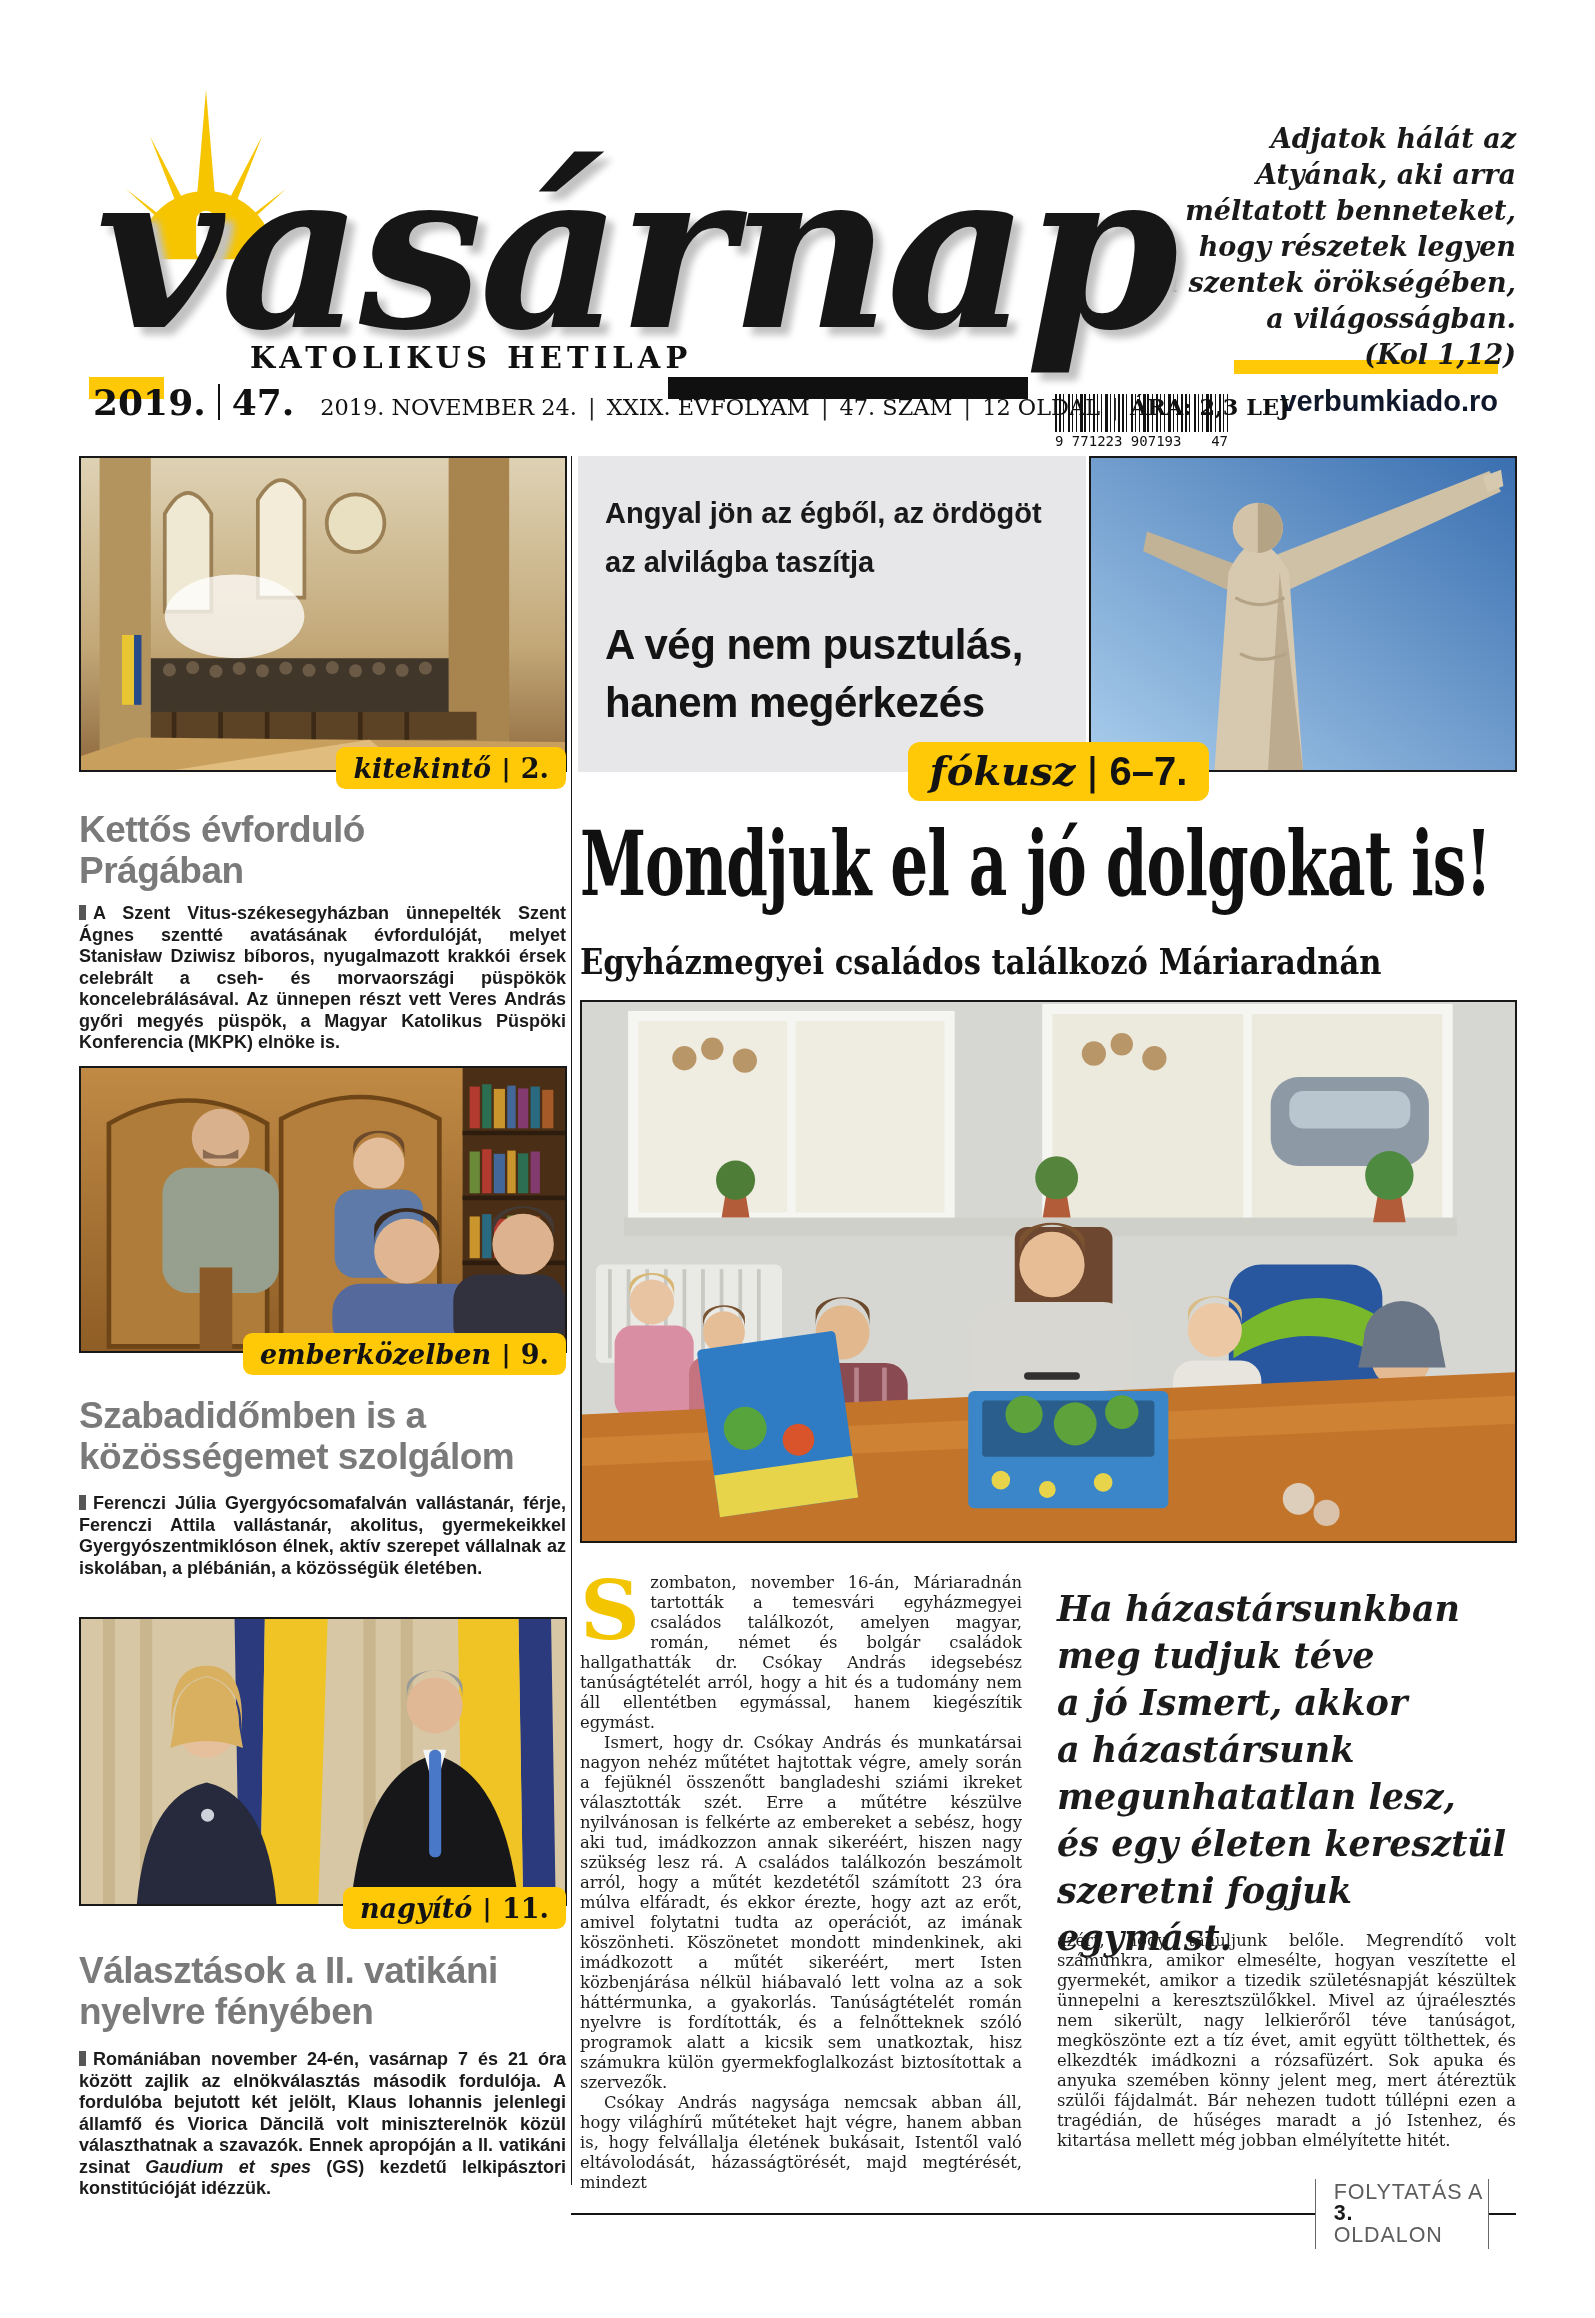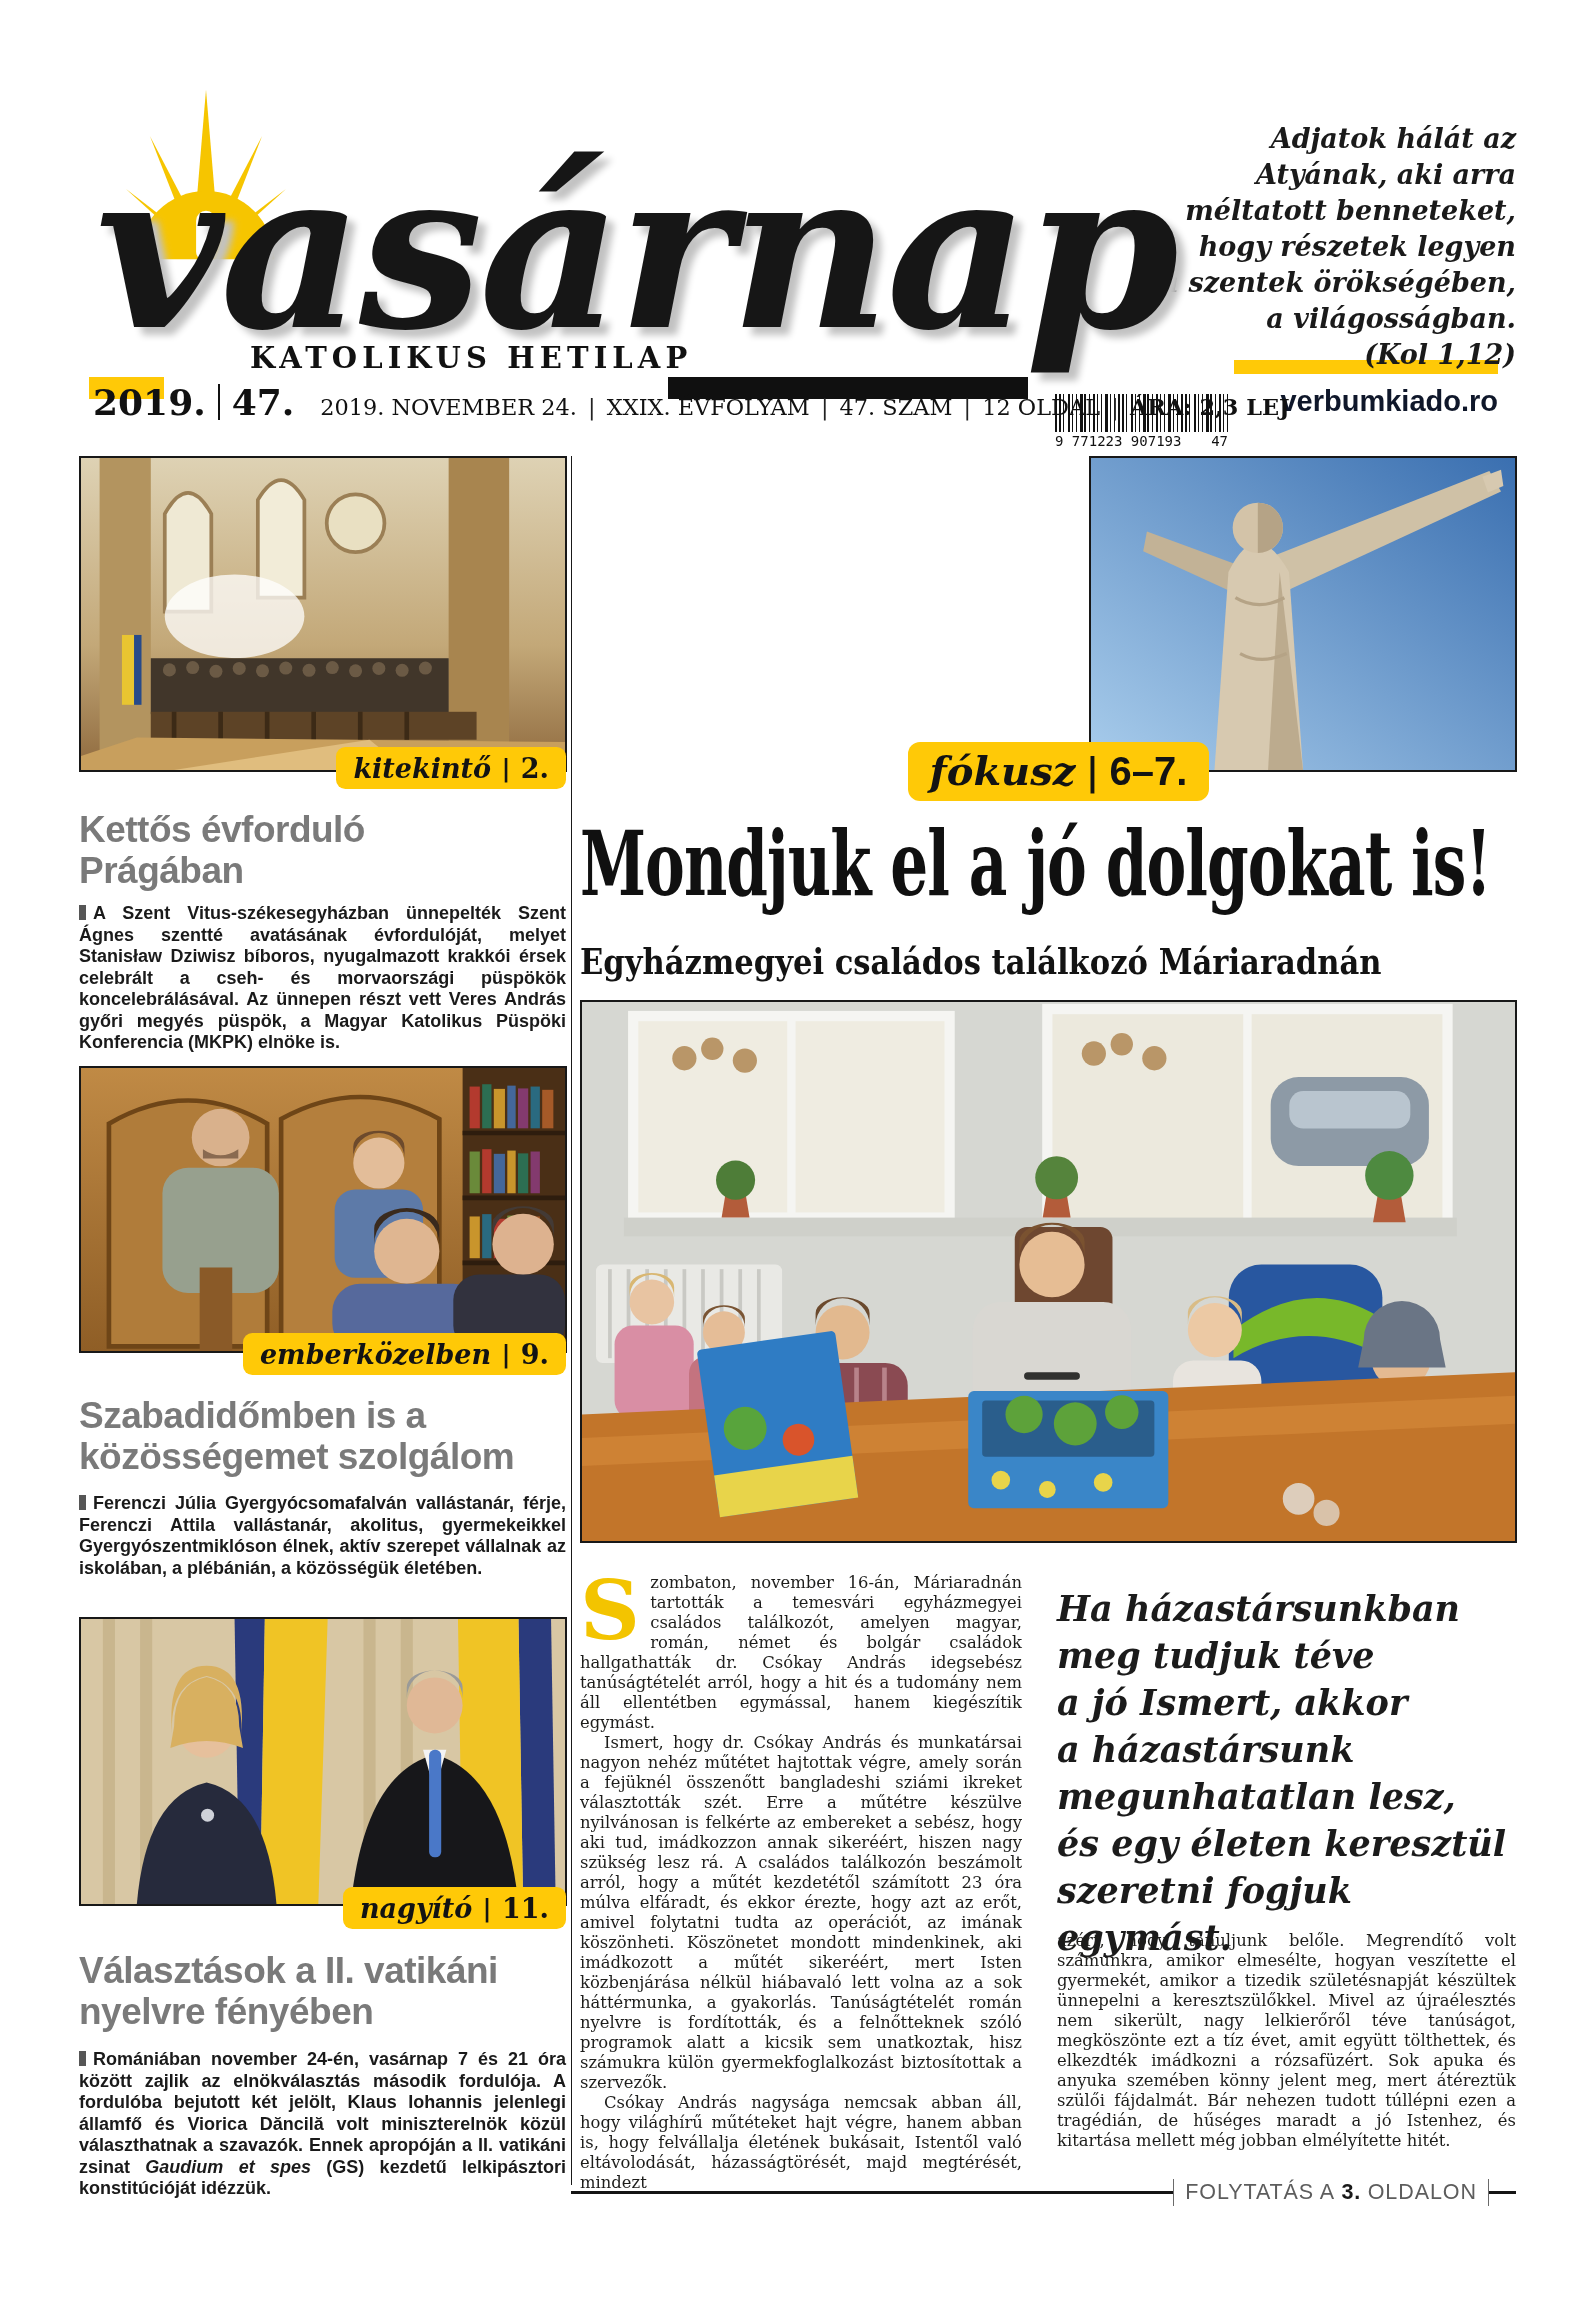--- a/index.html
+++ b/index.html
@@ -73,21 +73,21 @@
   .col-mid{left:580px;top:1573px;width:442px;}
   .col-right{left:1057px;top:1931px;width:459px;}
   .dropcap{float:left;font:bold 83px/68px "DejaVu Serif",serif;color:#f3c400;padding:2.8px 10.3px 0 0;}
 
   .pullquote{left:1057px;top:1585px;width:463px;font:bold italic 35px/47px "DejaVu Serif",serif;color:#1b1b1b;}
   .pullquote span{display:block;}
 
   .continuation{left:571px;top:2179px;width:945px;display:flex;align-items:center;}
   .cont-rule{flex:1;height:2.8px;background:#141414;}
   .cont-label{display:flex;align-items:baseline;border-left:1.9px solid #6a6a6a;border-right:1.9px solid #6a6a6a;
-              padding:2.8px 11.2px;margin:0 0 0 0;font:21.5px/1 "Liberation Sans",sans-serif;color:#5d5d5d;letter-spacing:0.9px;white-space:nowrap;}
+              padding:2.8px 11.2px;margin:0 0 0 0;font:21.5px/1 "Liberation Sans",sans-serif;color:#5d5d5d;letter-spacing:0.9px;white-space:nowrap;flex-direction:column;}
   .cont-label .pg{font-weight:bold;color:#191919;margin:0 6.5px;}
   .cont-rule-short{width:27px;height:2.8px;background:#141414;}
 
   
   .lh{font:bold 37px/41px "Liberation Sans",sans-serif;color:#7a7a7a;letter-spacing:-0.5px;}
   .lh span{display:block;}
   .lh-a{left:79px;top:809px;width:487px;}
   .lh-b{left:79px;top:1395px;width:487px;}
   .lh-c{left:79px;top:1950px;width:487px;}
   .lbody{font:bold 18px/21.5px "Liberation Sans",sans-serif;color:#1a1a1a;text-align:justify;}
@@ -201,20 +201,30 @@
           <line x1="400" y1="545" x2="400" y2="605"></line>
           <line x1="500" y1="545" x2="500" y2="605"></line>
           <line x1="600" y1="545" x2="600" y2="605"></line>
           <line x1="700" y1="545" x2="700" y2="605"></line>
         </g>
       <polygon points="0,670 1040,670 1040,610 120,600 0,640" fill="#c89f5d"></polygon>
       <polygon points="200,670 620,605 700,670" fill="#e0bd7e"></polygon>
     </svg>
   </div>
 
+  <div class="abs graybox">
+    <div class="gb-kicker">
+      <div>Angyal jön az égből, az ördögöt</div>
+      <div>az alvilágba taszítja</div>
+    </div>
+    <div class="gb-headline">
+      <div>A vég nem pusztulás,</div>
+      <div>hanem megérkezés</div>
+    </div>
+  </div>
 
   <div class="abs photo ph-statue">
     <svg viewBox="0 0 910 670" preserveAspectRatio="none">
       <defs>
         <linearGradient id="sky" x1="0" y1="1" x2="1" y2="0">
           <stop offset="0" stop-color="#a9cdec"></stop>
             <stop offset="1" stop-color="#3a6fb0"></stop>
         </linearGradient>
       </defs>
       <rect width="910" height="670" fill="url(#sky)"></rect>

